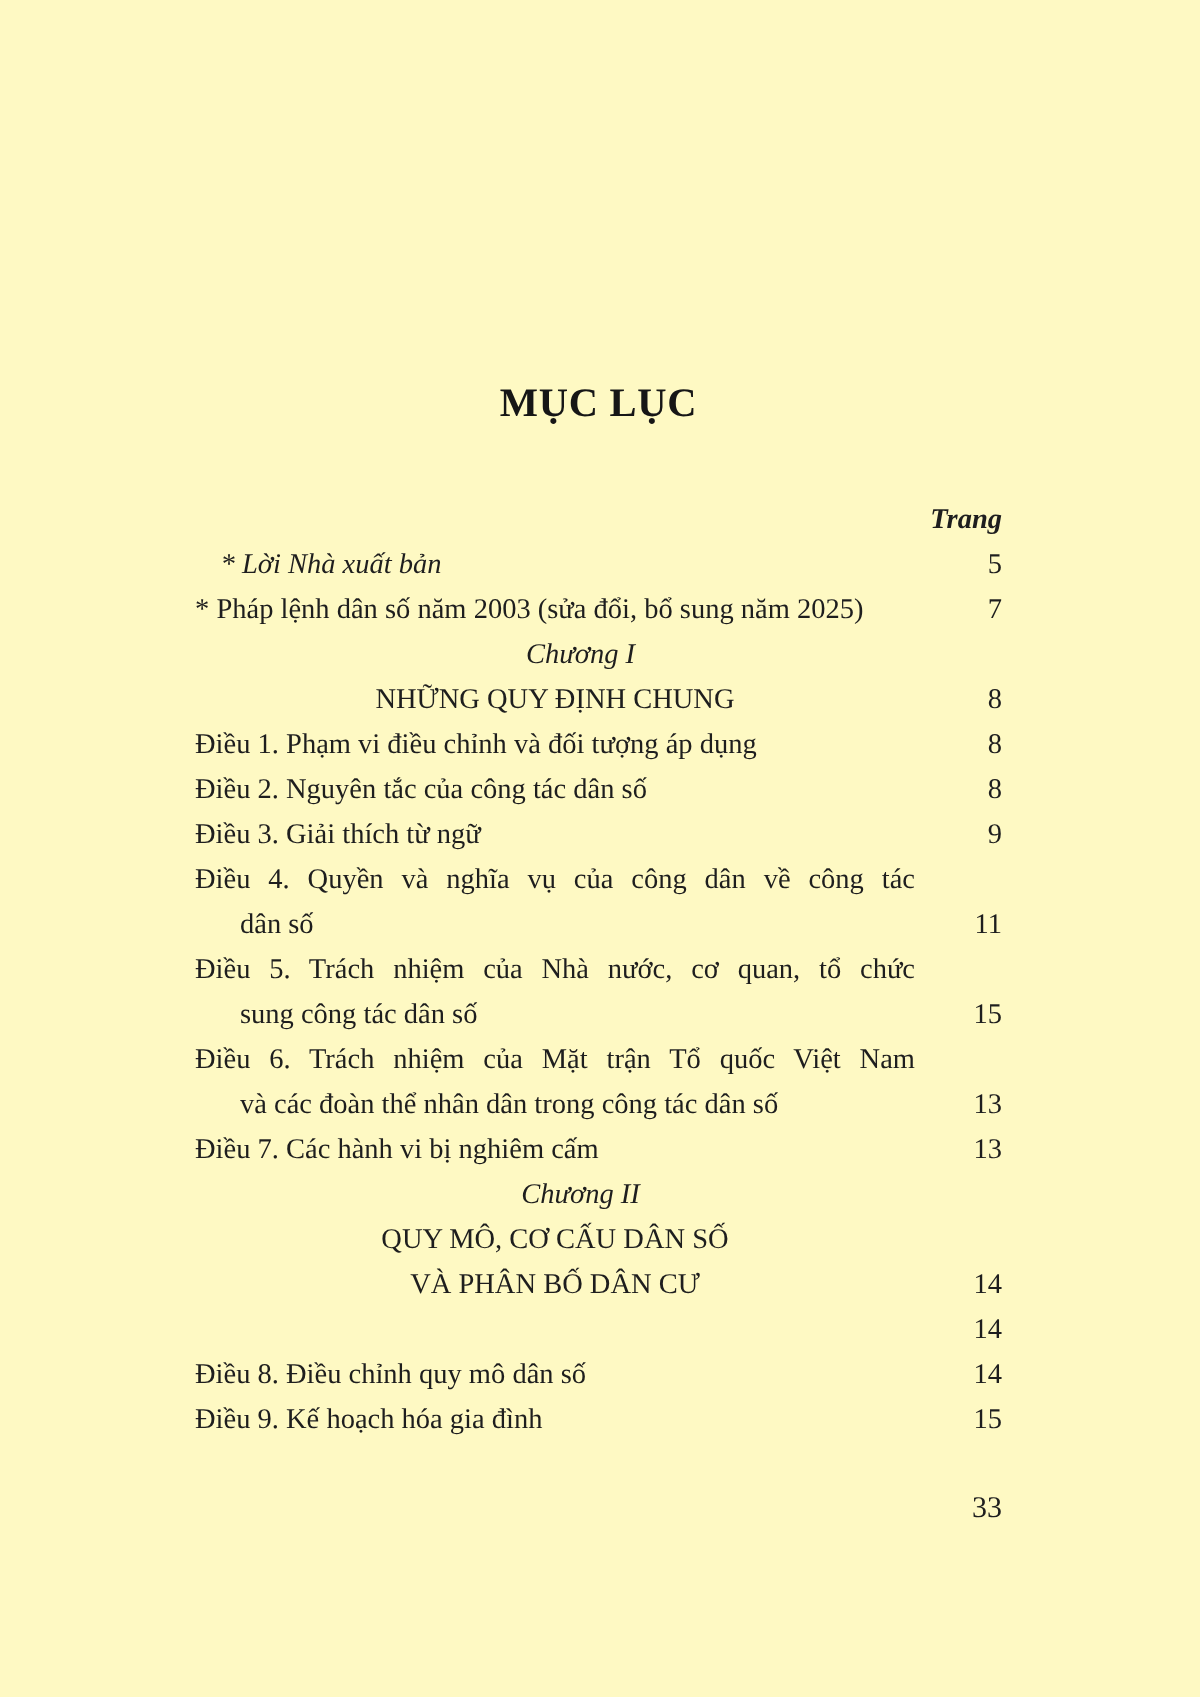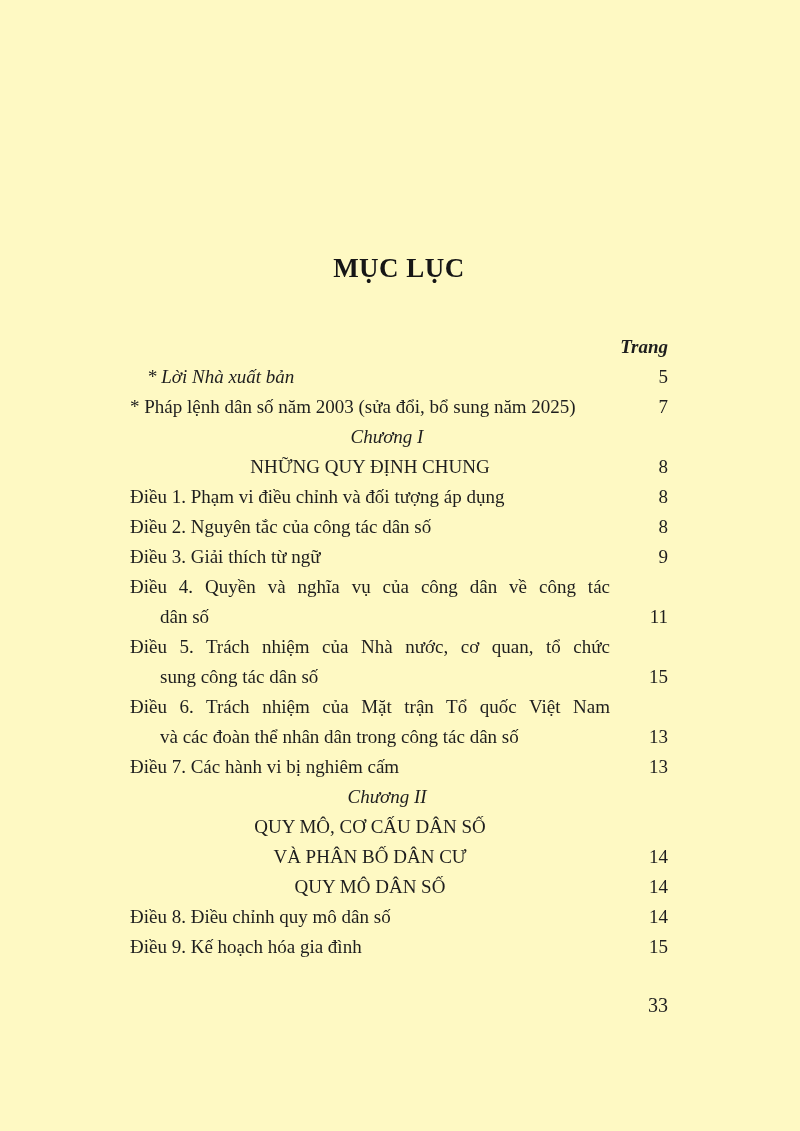--- a/index.html
+++ b/index.html
@@ -143,21 +143,20 @@
     <span class="pg"></span>
   </div>
       <div class="row">
     <span class="txt center">VÀ PHÂN BỐ DÂN CƯ</span>
     <span class="pg">14</span>
   </div>
       <div class="row">
     <span class="pg"></span>
   </div>
       <div class="row">
-    <span class="txt center">QUY MÔ DÂN SỐ</span>
     <span class="pg">14</span>
   </div>
       <div class="row">
     <span class="txt left">Điều 8. Điều chỉnh quy mô dân số</span>
     <span class="pg">14</span>
   </div>
       <div class="row">
     <span class="txt left">Điều 9. Kế hoạch hóa gia đình</span>
     <span class="pg">15</span>
   </div>

